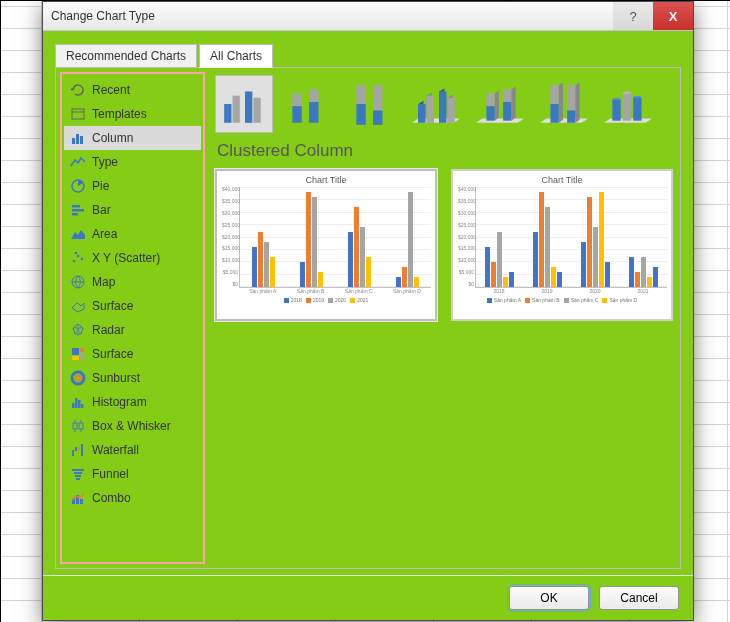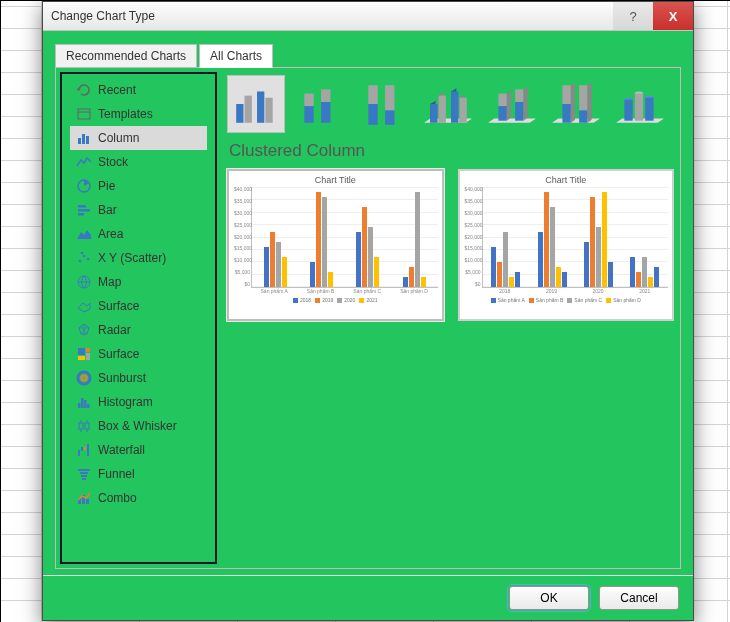--- a/index.html
+++ b/index.html
@@ -1,35 +1,35 @@
 <!DOCTYPE html>
 <html><head>
 <meta charset="utf-8">
 <style>
   html,body{margin:0;padding:0;font-family:"Segoe UI",Tahoma,sans-serif;font-size:12px;color:#333;background:#fff}
   .worksheet{width:730px;height:622px;position:relative;background:#fff;border:1px solid #000}
   .gridlines{position:absolute;inset:0}
   .gridlines .v{position:absolute;top:0;bottom:0;border-left:1px solid #d4d4d4}
   .gridlines .h{position:absolute;left:0;right:0;border-top:1px solid #d4d4d4}
-  .dialog{position:absolute;left:41px;top:0;width:650px;border:1px solid #4a4a4a;background:#22c55e;
+  .dialog{position:absolute;left:41px;top:0;width:650px;border:1px solid #4a4a4a;background:#84cc16;
     box-shadow:0 6px 20px rgba(0,0,0,.5)}
   .titlebar{height:28px;background:linear-gradient(#fdfdfd,#e7e7e7);border-bottom:1px solid #c5c5c5;
     display:flex;align-items:center;justify-content:space-between;padding-left:8px}
   .titlebar .caption{font-size:12px;color:#333}
   .titlebar .btns{display:flex;height:100%}
   .titlebar .btns div{width:40px;display:flex;align-items:center;justify-content:center;font-size:13px}
   .btn-help{background:linear-gradient(#e9e9e9,#d8d8d8);color:#555}
   .btn-close{background:linear-gradient(#d9534f,#c9302c);color:#fff;font-weight:bold;width:48px}
   .body{padding:12px 12px 6px 12px}
   .tabs{display:flex;border-bottom:1px solid #bdbdbd;margin-bottom:-1px}
   .tab{border:1px solid #bdbdbd;border-bottom:1px solid #bdbdbd;padding:4px 10px;background:#f1f1f1;
     margin-right:2px;position:relative;top:1px}
   .tab.active{background:#fff;border-bottom:1px solid #fff}
   .panes{border:1px solid #bdbdbd;display:flex;height:500px}
-  .cat-list{width:137px;border-right:0;padding:4px 8px;border:2px solid #0f172a;margin:4px}
+  .cat-list{width:137px;border-right:0;padding:4px 2px;border:2px solid #fca5a5;margin:4px}
   .cat-item{display:flex;align-items:center;height:24px;padding:0 4px 0 6px;gap:6px;cursor:default}
   .cat-item.selected{background:#dadada}
   .cat-item .ico{width:16px;height:16px;display:flex;align-items:center;justify-content:center;flex-shrink:0}
   .right{flex:1;padding:4px 6px 6px 6px;overflow:hidden}
 
   .subtype-row{display:flex;gap:6px;margin:3px 0 8px 0}
   .subtype{width:52px;height:52px;border:1px solid transparent;display:flex;align-items:center;justify-content:center;padding:2px}
   .subtype.selected{background:#e0e0e0;border:1px solid #bdbdbd}
   .subtype svg{width:48px;height:42px}
 
@@ -146,21 +146,21 @@
                 </svg>
               </span>
               <span>Column</span>
             </div>
             <div class="cat-item">
               <span class="ico">
                 <svg viewBox="0 0 16 16">
                   <path fill="none" stroke="#3b78c4" stroke-width="1.5" d="M1 12l4-6 3 3 3-5 4 4"></path>
                 </svg>
               </span>
-              <span>Stock</span>
+              <span>Type</span>
             </div>
             <div class="cat-item">
               <span class="ico">
                 <svg viewBox="0 0 16 16">
                   <circle cx="8" cy="8" r="6" fill="none" stroke="#3b78c4" stroke-width="1.5"></circle>
                   <path d="M8 8V2a6 6 0 0 1 5 3z" fill="#3b78c4"></path>
                 </svg>
               </span>
               <span>Pie</span>
             </div>

